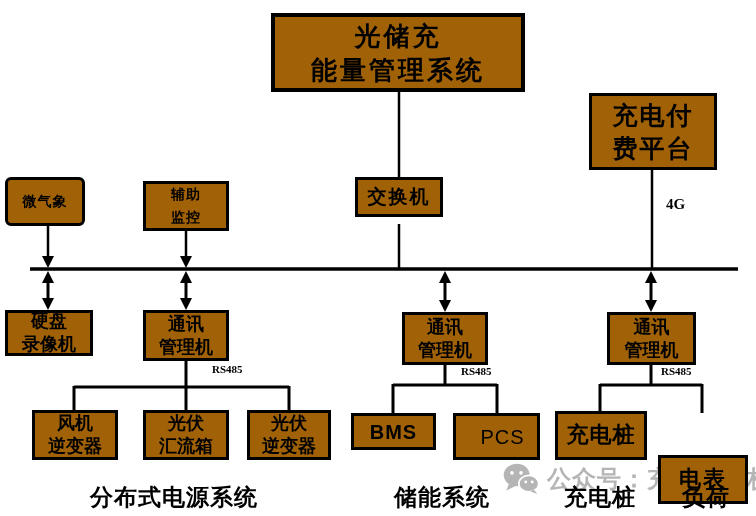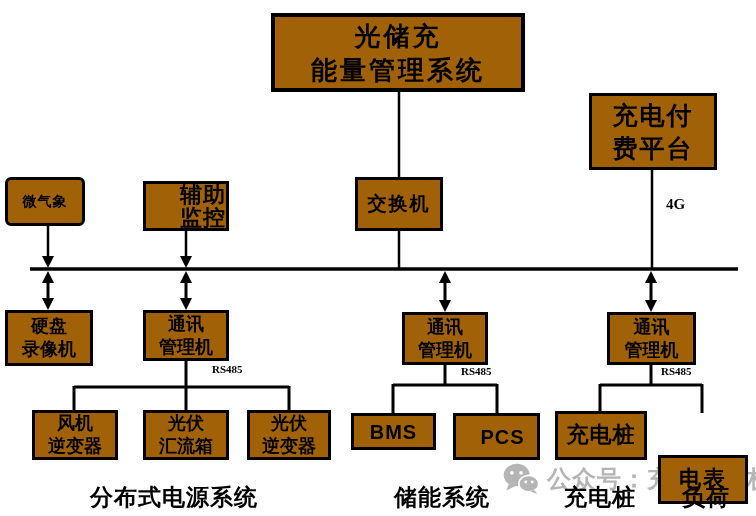--- a/index.html
+++ b/index.html
@@ -13,32 +13,32 @@
   .w25{stroke-width:2.5px;}
   .w30{stroke-width:3px;}
   .w35{stroke-width:3.5px;}
   .box{
     position:absolute;box-sizing:border-box;border:3px solid #000;background:#a16207;
     display:flex;flex-direction:column;align-items:center;justify-content:center;
     text-align:center;font-weight:700;line-height:1.2;
   }
   .b-ems{left:271px;top:13px;width:254px;height:79px;border-width:4px;font-size:26px;letter-spacing:3px;line-height:34px;}
   .b-payment{left:589px;top:93px;width:128px;height:77px;font-size:25px;letter-spacing:2px;line-height:33px;}
-  .b-switch{left:355px;top:177px;width:88px;height:54px;font-size:19px;letter-spacing:2px;}
+  .b-switch{left:355px;top:177px;width:88px;height:40px;font-size:19px;letter-spacing:2px;}
   .b-weather{left:5px;top:177px;width:80px;height:49px;font-size:14px;letter-spacing:1px;border-radius:6px;}
-  .b-aux{left:143px;top:181px;width:86px;height:50px;font-size:22px;line-height:23px;letter-spacing:1px;align-items:flex-end;}
-  .b-dvr{left:5px;top:310px;width:88px;height:56px;font-size:18px;line-height:23px;}
+  .b-aux{left:143px;top:181px;width:86px;height:50px;font-size:14px;line-height:23px;letter-spacing:1px;}
+  .b-dvr{left:5px;top:310px;width:88px;height:46px;font-size:18px;line-height:23px;}
   .b-comm1{left:143px;top:310px;width:86px;height:51px;font-size:18px;line-height:23px;}
   .b-comm2{left:402px;top:312px;width:86px;height:53px;font-size:18px;line-height:23px;}
   .b-comm3{left:607px;top:312px;width:89px;height:53px;font-size:18px;line-height:23px;}
   .b-fan{left:32px;top:410px;width:86px;height:50px;font-size:18px;line-height:23px;}
   .b-combiner{left:143px;top:410px;width:86px;height:50px;font-size:18px;line-height:23px;}
   .b-pvinv{left:247px;top:410px;width:84px;height:50px;font-size:18px;line-height:23px;}
   .b-bms{left:351px;top:413px;width:85px;height:37px;font-size:20px;font-weight:600;letter-spacing:1px;}
-  .b-pcs{left:453px;top:413px;width:87px;height:47px;font-size:20px;font-weight:700;letter-spacing:1px;padding-left:12px;}
+  .b-pcs{left:453px;top:413px;width:87px;height:47px;font-size:20px;font-weight:400;letter-spacing:1px;padding-left:12px;}
   .b-pile{left:555px;top:411px;width:92px;height:49px;font-size:22px;letter-spacing:1px;}
   .b-meter{left:658px;top:411px;width:90px;height:49px;font-size:22px;letter-spacing:2px;margin-top:44px;}
   .edge-label{
     position:absolute;font-family:"Liberation Serif","DejaVu Serif",serif;
     font-weight:700;font-size:11px;white-space:nowrap;
   }
   .lbl-rs485-left{left:212px;top:363px;}
   .lbl-rs485-mid{left:461px;top:365px;}
   .lbl-rs485-right{left:661px;top:365px;}
   .lbl-4g{left:666px;top:196px;font-size:15px;}

